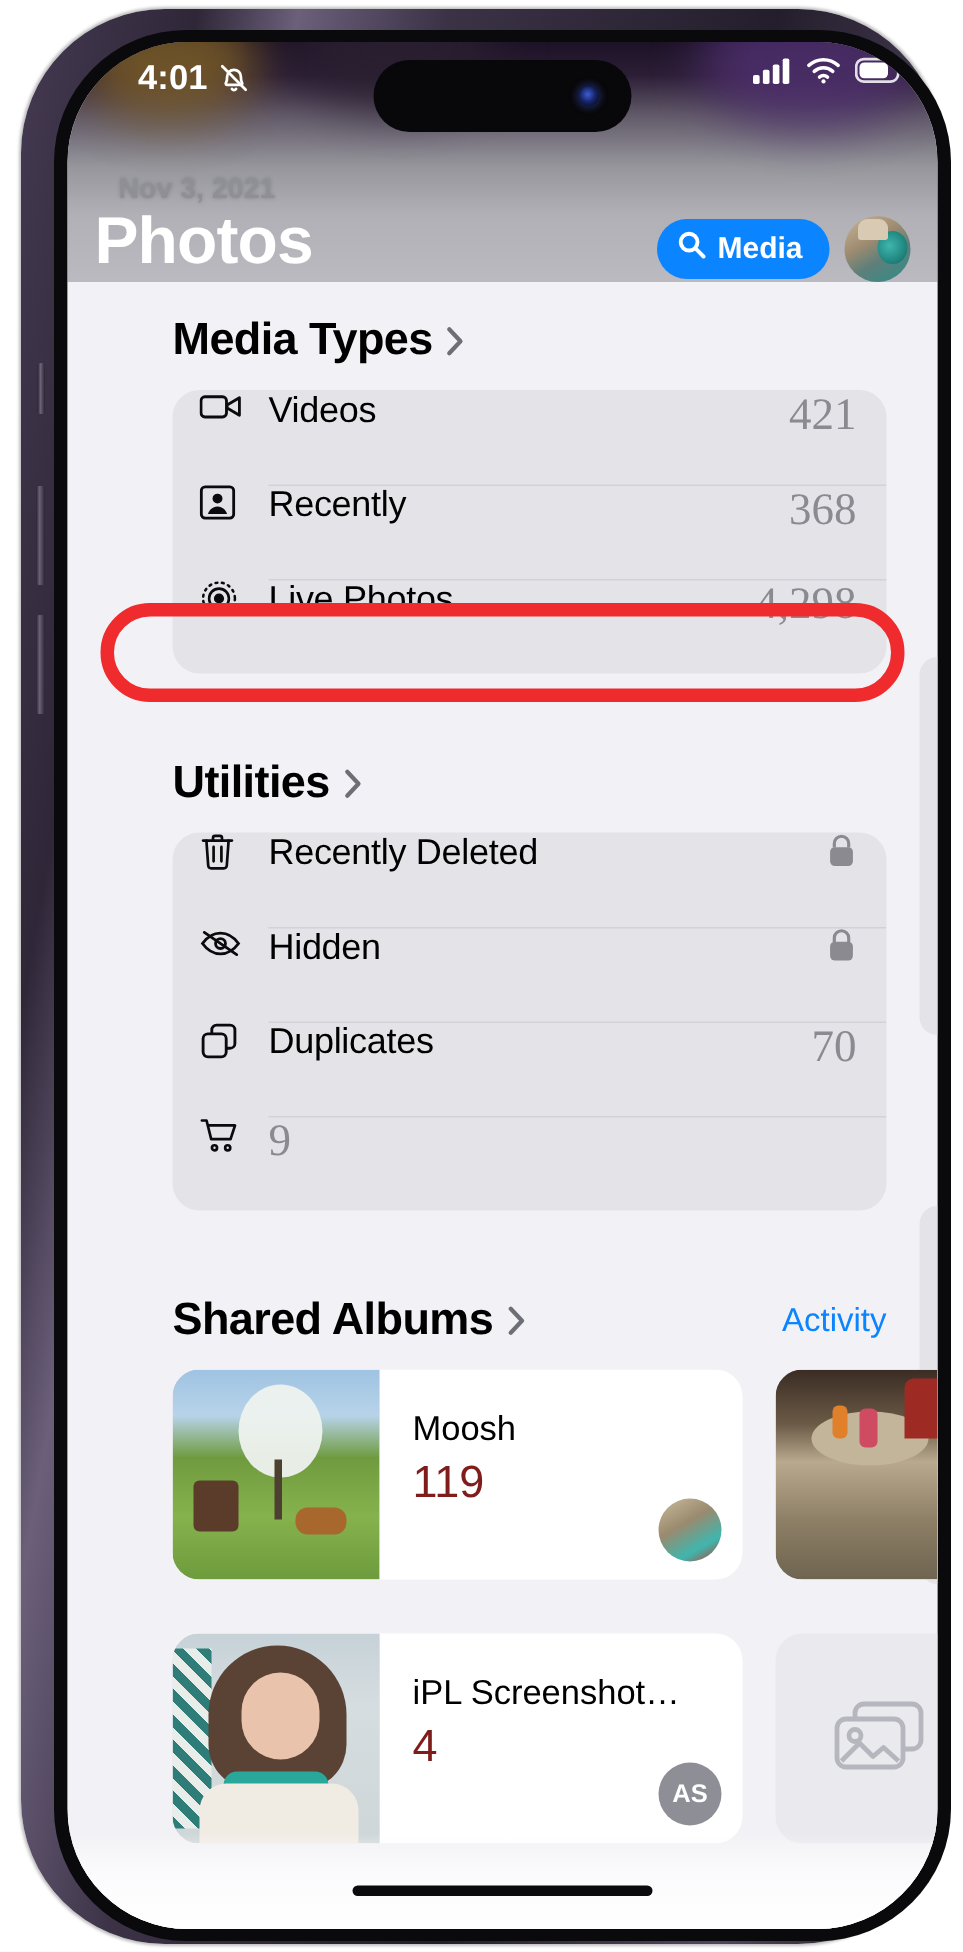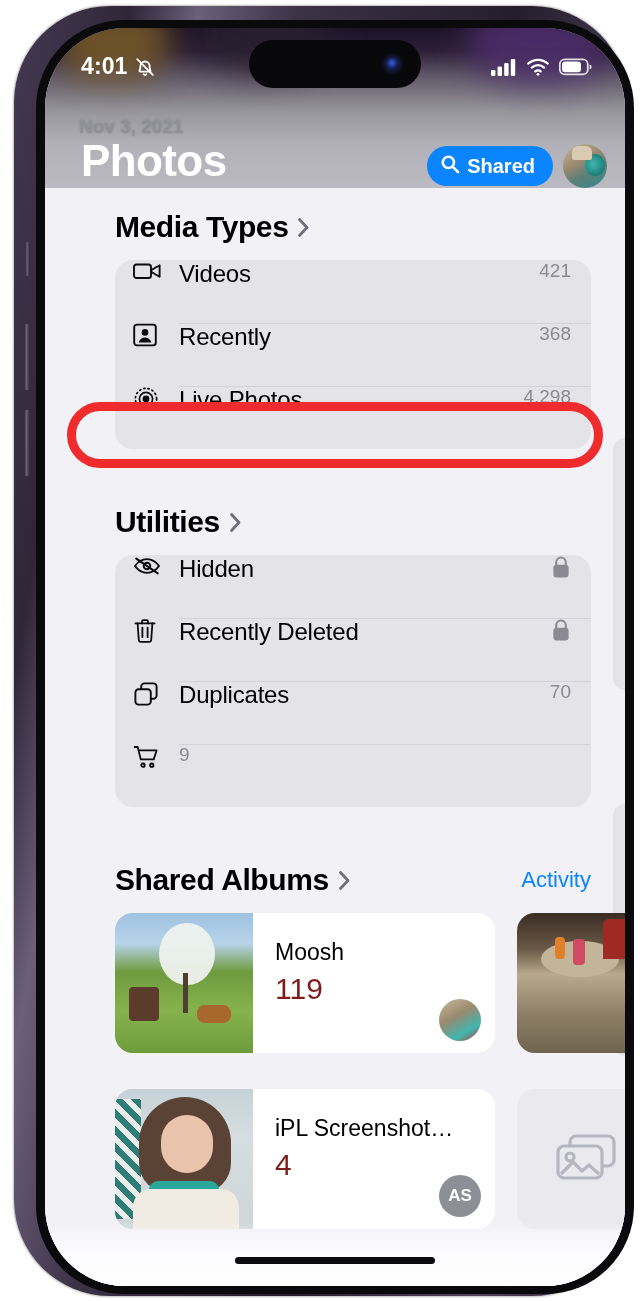--- a/index.html
+++ b/index.html
@@ -61,22 +61,22 @@
   
   .wallpaper-blob {
     position: absolute; border-radius: 50%;
     filter: blur(16px); opacity: .85;
   }
   .blob-a { left: 8px;  top: -26px; width: 120px; height: 80px; background: #7a5d28; }
   .blob-b { left: 150px;top: -34px; width: 140px; height: 78px; background: #2a2030; }
   .blob-c { left: 420px;top: -30px; width: 150px; height: 86px; background: #4e2f6e; }
 
   .status-bar {
-    position: absolute; left: 2px; top: 0; width: 580px; height: 52px;
-    display: flex; align-items: flex-end; justify-content: space-between;
+    position: absolute; left: 13px; top: 0; width: 580px; height: 52px;
+    display: flex; align-items: flex-start; justify-content: space-between;
     padding: 10px 32px 0 34px;
   }
   .status-left { display: flex; align-items: center; gap: 7px; }
   .status-time {
     color: #fff; font-size: 23px; font-weight: bold; letter-spacing: .1px;
   }
   .silent-icon { width: 22px; height: 22px; position: relative; display:block; }
   .status-right { display: flex; align-items: center; gap: 9px; padding-right: 2px; }
 
   
@@ -93,21 +93,21 @@
     background: radial-gradient(circle at 45% 42%, #3d5ecf 0%, #17246b 48%, #05050d 100%);
     box-shadow: 0 0 5px 2px rgba(60,95,215,.35);
   }
 
   .nav-date {
     position: absolute; left: 34px; top: 88px;
     color: #8f8f97; font-size: 19px; font-weight: bold;
     text-shadow: 0 0 3px rgba(0,0,0,.18);
   }
   .nav-title {
-    position: absolute; left: 36px; top: 108px;
+    position: absolute; left: 18px; top: 108px;
     color: #ffffff; font-size: 44px; font-weight: bold; letter-spacing: -.6px;
   }
   .search-pill {
     position: absolute; right: 72px; top: 118px;
     height: 40px; padding: 0 18px 0 13px;
     border-radius: 20px; background: #0a84ff;
     display: flex; align-items: center; gap: 7px;
     color: #fff; font-size: 20px; font-weight: bold;
   }
   .avatar-btn {
@@ -167,21 +167,21 @@
     height: 1px; background: #d2d2d8;
   }
   .row .icon-cell {
     width: 46px; flex: 0 0 46px;
     display: flex; align-items: center; justify-content: flex-start;
   }
   .row .label {
     flex: 1; font-size: 24px; color: #000; letter-spacing: -.2px;
   }
   .row .value {
-    font-size: 19px; color: #8a8a90;
+    font-size: 30px; color: #8a8a90; font-family: Liberation Serif, serif;
   }
   .row .lock-cell { display: flex; align-items: center; }
 
   
   .peek {
     position: absolute; right: 0; width: 12px;
     background: #e3e3e8;
     border-radius: 18px 0 0 18px;
   }
 
@@ -354,21 +354,21 @@
       <div class="nav-date">Nov 3, 2021</div>
       <div class="nav-title">Photos</div>
 
       <div class="search-pill">
         <span>
           <svg width="20" height="20" viewBox="0 0 20 20" fill="none" stroke="#fff" stroke-width="2.6" stroke-linecap="round">
             <circle cx="8.4" cy="8.4" r="5.6"></circle>
             <path d="M12.8 12.8 18 18"></path>
           </svg>
         </span>
-        <span>Shared</span>
+        <span>Media</span>
       </div>
 
       <div class="avatar-btn"></div>
     </div>
 
     <div class="content">
 
       <div class="section-head">
         <span class="title">Media Types</span>
         <span class="chev">
@@ -426,45 +426,45 @@
         <span class="chev">
           <svg width="13" height="21" viewBox="0 0 13 21" fill="none" stroke="#6e6e76" stroke-width="2.8" stroke-linecap="round" stroke-linejoin="round">
             <path d="M2.5 2.5 10 10.5 2.5 18.5"></path>
           </svg>
         </span>
       </div>
 
       <div class="card">
         <div class="row">
           <span class="icon-cell">
-            <svg width="28" height="22" viewBox="0 0 28 22" fill="none" stroke="#0b0b0d" stroke-width="1.9" stroke-linecap="round">
-              <path d="M2 11c3.3-4.6 7.3-6.9 12-6.9S22.7 6.4 26 11c-3.3 4.6-7.3 6.9-12 6.9S5.3 15.6 2 11z"></path>
-              <circle cx="14" cy="11" r="3.3"></circle>
-              <path d="M3.2 3.6 24.8 18.4"></path>
-            </svg>
-          </span>
-          <span class="label">Hidden</span>
-          <span class="lock-cell">
-            <svg width="20" height="24" viewBox="0 0 20 24">
-              <path d="M5.2 10V7.3a4.8 4.8 0 0 1 9.6 0V10" fill="none" stroke="#8a8a90" stroke-width="2.1"></path>
-              <rect x="2.4" y="9.8" width="15.2" height="12.6" rx="3.2" fill="#8a8a90"></rect>
-            </svg>
-          </span>
-        </div>
-
-        <div class="row">
-          <span class="icon-cell">
             <svg width="24" height="26" viewBox="0 0 24 26" fill="none" stroke="#0b0b0d" stroke-width="1.8" stroke-linecap="round" stroke-linejoin="round">
               <path d="M2.4 5.4h19.2"></path>
               <path d="M9 5.4V3.6c0-.8.6-1.4 1.4-1.4h3.2c.8 0 1.4.6 1.4 1.4v1.8"></path>
               <path d="M4.6 5.4 5.8 22c.1 1.1 1 1.9 2 1.9h8.4c1 0 1.9-.8 2-1.9l1.2-16.6"></path>
               <path d="M9.4 9.6v9.6M14.6 9.6v9.6"></path>
             </svg>
           </span>
           <span class="label">Recently Deleted</span>
+          <span class="lock-cell">
+            <svg width="20" height="24" viewBox="0 0 20 24">
+              <path d="M5.2 10V7.3a4.8 4.8 0 0 1 9.6 0V10" fill="none" stroke="#8a8a90" stroke-width="2.1"></path>
+              <rect x="2.4" y="9.8" width="15.2" height="12.6" rx="3.2" fill="#8a8a90"></rect>
+            </svg>
+          </span>
+        </div>
+
+        <div class="row">
+          <span class="icon-cell">
+            <svg width="28" height="22" viewBox="0 0 28 22" fill="none" stroke="#0b0b0d" stroke-width="1.9" stroke-linecap="round">
+              <path d="M2 11c3.3-4.6 7.3-6.9 12-6.9S22.7 6.4 26 11c-3.3 4.6-7.3 6.9-12 6.9S5.3 15.6 2 11z"></path>
+              <circle cx="14" cy="11" r="3.3"></circle>
+              <path d="M3.2 3.6 24.8 18.4"></path>
+            </svg>
+          </span>
+          <span class="label">Hidden</span>
           <span class="lock-cell">
             <svg width="20" height="24" viewBox="0 0 20 24">
               <path d="M5.2 10V7.3a4.8 4.8 0 0 1 9.6 0V10" fill="none" stroke="#8a8a90" stroke-width="2.1"></path>
               <rect x="2.4" y="9.8" width="15.2" height="12.6" rx="3.2" fill="#8a8a90"></rect>
             </svg>
           </span>
         </div>
 
         <div class="row">
           <span class="icon-cell">

